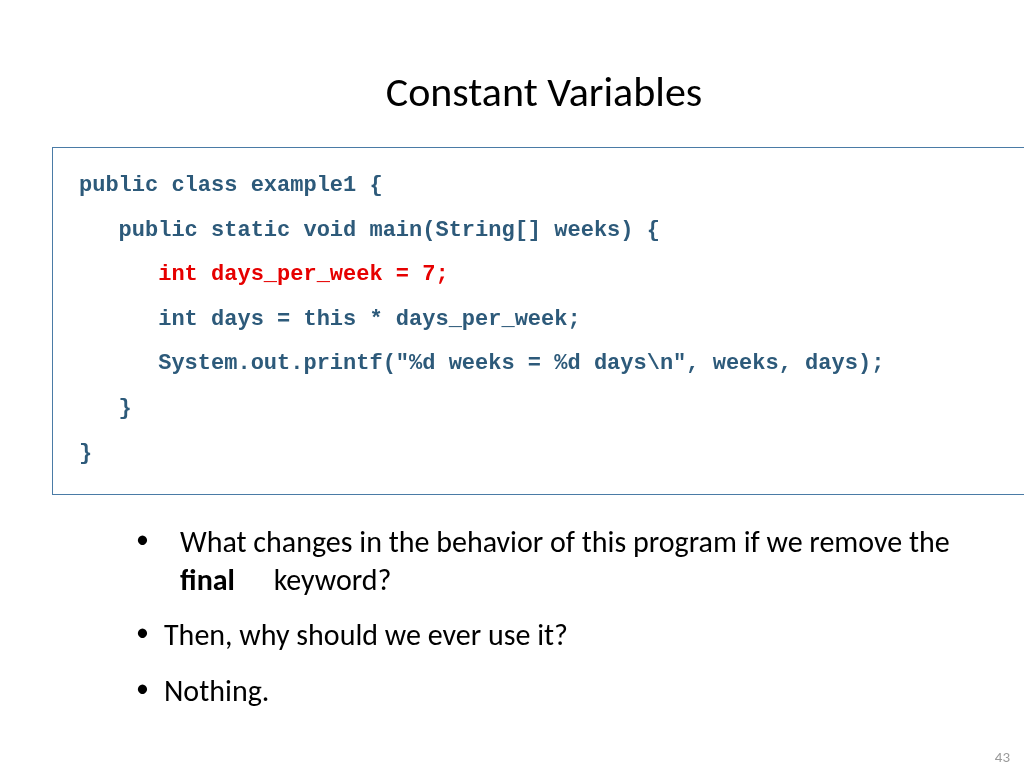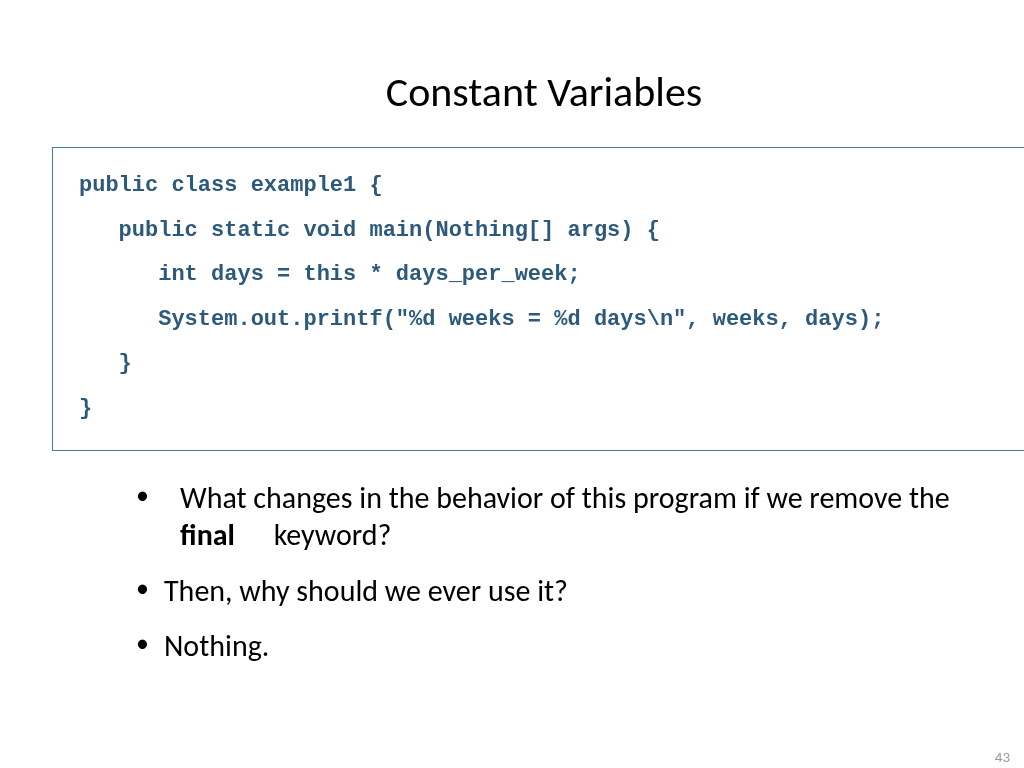--- a/index.html
+++ b/index.html
@@ -60,21 +60,22 @@
       color: #9a9a9a;
     }
   </style>
 </head>
 <body>
 
 <h1 class="slide-title">Constant Variables</h1>
 
 <div class="code-block">
   <div class="code-line">public class example1 {</div>
-  <div class="code-line">   public static void main(Nothing[] args) {</div>
+  <div class="code-line">   public static void main(String[] weeks) {</div>
+  <div class="code-line code-red">      int days_per_week = 7;</div>
   <div class="code-line">      int days = this * days_per_week;</div>
   <div class="code-line">      System.out.printf("%d weeks = %d days\n", weeks, days);</div>
   <div class="code-line">   }</div>
   <div class="code-line">}</div>
 </div>
 
 <ul class="bullet-list">
   <li>
     <span>What changes in the behavior of this program if we remove the </span><span class="bold">final</span><span> keyword?</span>
   </li>

